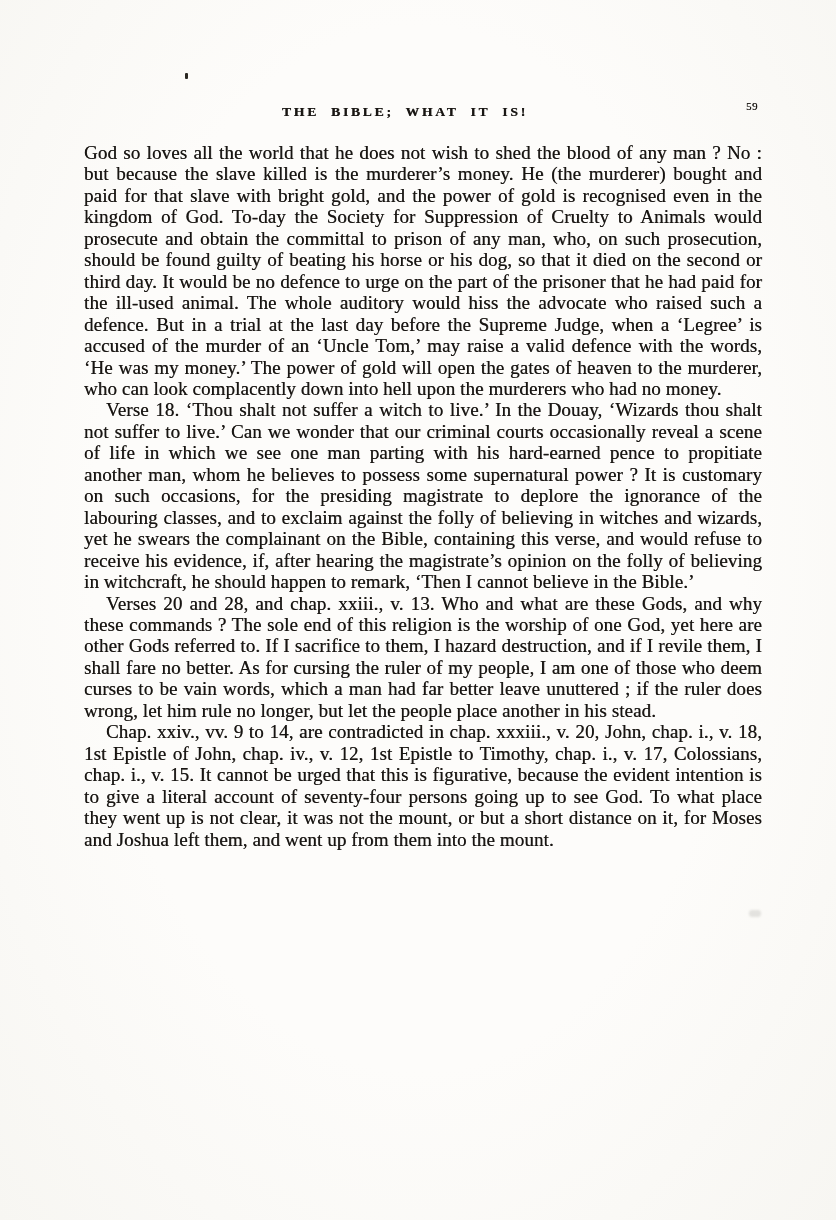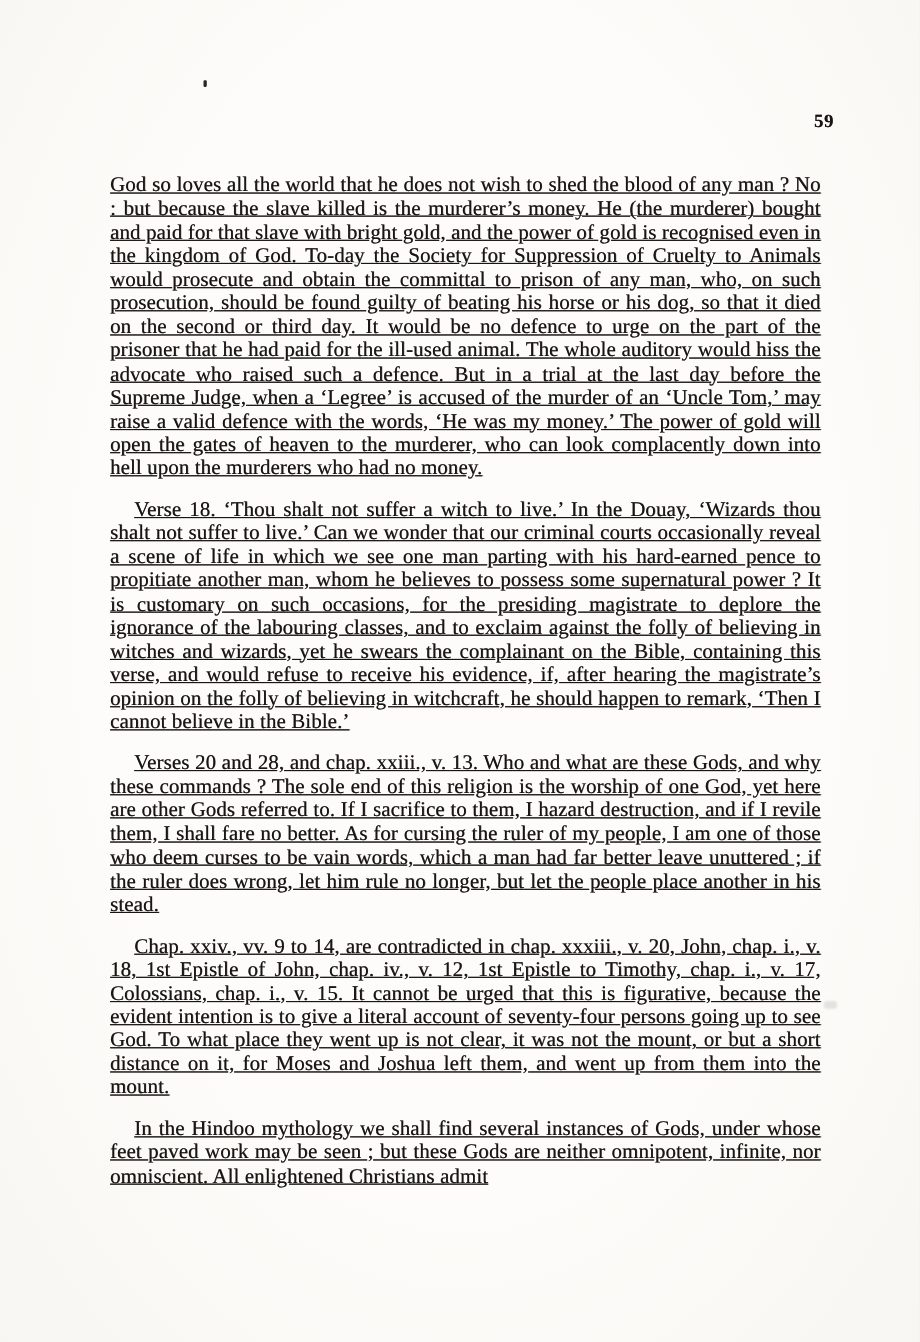--- a/index.html
+++ b/index.html
@@ -34,41 +34,40 @@
     letter-spacing: 2.8px;
     word-spacing: 6px;
     transform: translateX(-18px);
     text-shadow: 0.3px 0 0 rgba(24,21,18,0.8);
     white-space: nowrap;
   }
   .page-number {
     position: absolute;
     top: -4px;
     right: 4px;
-    font-weight: bold;
-    font-size: 17px;
+    font-weight: normal;
+    font-size: 11px;
     letter-spacing: 0.5px;
     text-shadow: 0.3px 0 0 rgba(24,21,18,0.8);
   }
   .text-block {
     position: absolute;
     top: 142px;
     left: 84px;
     width: 678px;
     font-size: 19px;
     line-height: 21.45px;
     text-align: justify;
     letter-spacing: 0.1px;
   }
   .text-block p {
-    margin: 16px;
+    margin: 0;
     padding: 0;
     text-indent: 22px;
     text-shadow: 0.35px 0 0 rgba(24,21,18,0.72);
-    text-decoration: underline;
   }
   .text-block p.flush {
     text-indent: 0;
   }
   .scan-speck {
     position: absolute;
     left: 185px;
     top: 73px;
     width: 3px;
     height: 6px;
@@ -85,28 +84,28 @@
     border-radius: 3px;
     filter: blur(1px);
   }
 </style>
 </head>
 <body>
 
 <div class="page">
 
   <header class="page-header">
+    <div class="running-title">THE BIBLE; WHAT IT IS!</div>
     <div class="page-number">59</div>
   </header>
 
   <main class="text-block" id="text-block">
 
   <p class="flush">God so loves all the world that he does not wish to shed the blood of any man ?  No : but because the slave killed is the murderer’s money.  He (the murderer) bought and paid for that slave with bright gold, and the power of gold is recognised even in the kingdom of God.  To-day the Society for Suppression of Cruelty to Animals would prosecute and obtain the committal to prison of any man, who, on such prosecution, should be found guilty of beating his horse or his dog, so that it died on the second or third day.  It would be no defence to urge on the part of the prisoner that he had paid for the ill-used animal.  The whole auditory would hiss the advocate who raised such a defence.  But in a trial at the last day before the Supreme Judge, when a ‘Legree’ is accused of the murder of an ‘Uncle Tom,’ may raise a valid defence with the words, ‘He was my money.’  The power of gold will open the gates of heaven to the murderer, who can look complacently down into hell upon the murderers who had no money.</p>
       <p>Verse 18.  ‘Thou shalt not suffer a witch to live.’  In the Douay, ‘Wizards thou shalt not suffer to live.’  Can we wonder that our criminal courts occasionally reveal a scene of life in which we see one man parting with his hard-earned pence to propitiate another man, whom he believes to possess some supernatural power ?  It is customary on such occasions, for the presiding magistrate to deplore the ignorance of the labouring classes, and to exclaim against the folly of believing in witches and wizards, yet he swears the complainant on the Bible, containing this verse, and would refuse to receive his evidence, if, after hearing the magistrate’s opinion on the folly of believing in witchcraft, he should happen to remark, ‘Then I cannot believe in the Bible.’</p>
       <p>Verses 20 and 28, and chap. xxiii., v. 13.  Who and what are these Gods, and why these commands ?  The sole end of this religion is the worship of one God, yet here are other Gods referred to.  If I sacrifice to them, I hazard destruction, and if I revile them, I shall fare no better.  As for cursing the ruler of my people, I am one of those who deem curses to be vain words, which a man had far better leave unuttered ; if the ruler does wrong, let him rule no longer, but let the people place another in his stead.</p>
       <p>Chap. xxiv., vv. 9 to 14, are contradicted in chap. xxxiii., v. 20, John, chap. i., v. 18, 1st Epistle of John, chap. iv., v. 12, 1st Epistle to Timothy, chap. i., v. 17, Colossians, chap. i., v. 15.  It cannot be urged that this is figurative, because the evident intention is to give a literal account of seventy-four persons going up to see God.  To what place they went up is not clear, it was not the mount, or but a short distance on it, for Moses and Joshua left them, and went up from them into the mount.</p>
-      <p>In the Hindoo mythology we shall find several instances of Gods, under whose feet paved work may be seen ;  but these Gods are neither omnipotent, infinite, nor omniscient.  All enlightened Christians admit</p>
     </main>
 
   <div class="scan-speck"></div>
   <div class="scan-smudge"></div>
 
 </div>
 
 </body></html>

